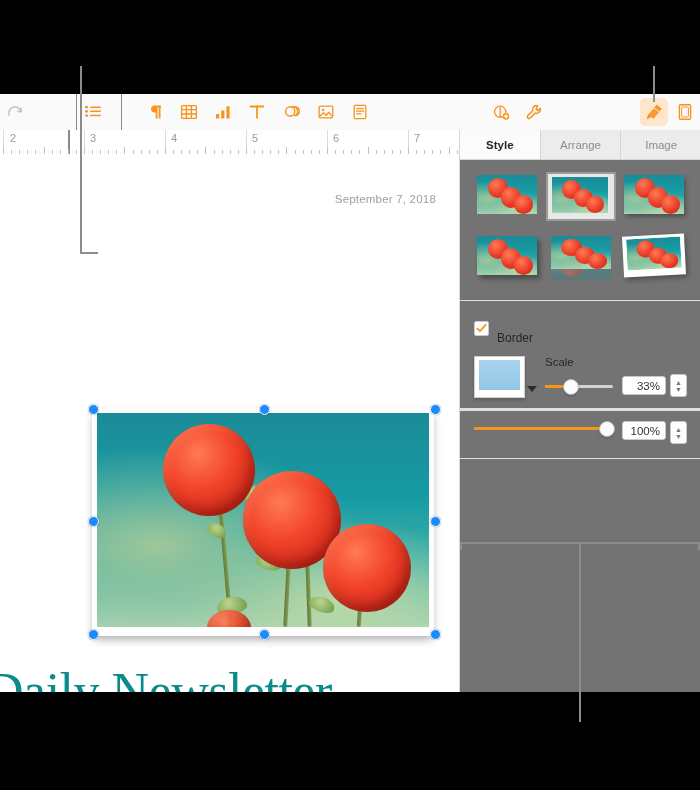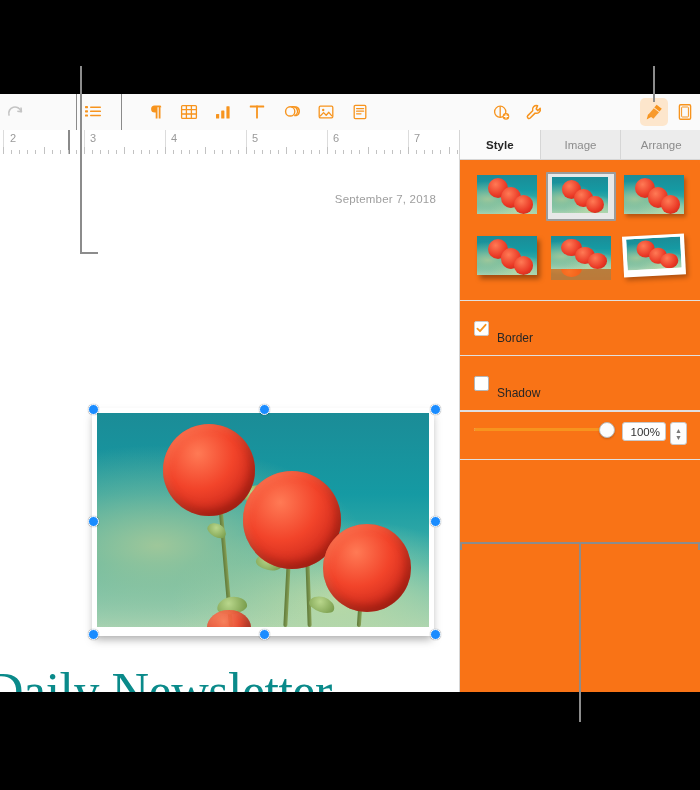--- a/index.html
+++ b/index.html
@@ -40,21 +40,21 @@
              box-shadow:0 5px 9px -2px rgba(0,0,0,.35);}
   .photo{position:absolute;left:5px;top:5px;right:5px;bottom:9px;overflow:hidden;}
   .handle{position:absolute;width:9px;height:9px;border-radius:50%;background:#1a8cff;
           border:1px solid #fff;box-shadow:0 0 1px rgba(0,0,0,.5);}
 
   
   .headline{position:absolute;left:-14px;top:508px;font-family:"Liberation Serif", serif;
             font-size:52px;color:#0a8a8a;letter-spacing:-.5px;white-space:nowrap;}
 
   
-  .panel{position:absolute;left:459px;top:36px;width:241px;height:562px;background:#f97316;
+  .panel{position:absolute;left:459px;top:36px;width:241px;height:562px;background:#737373;
          border-left:1px solid #d6d6d6;}
   .tabs{display:flex;height:29px;background:#ececec;border-bottom:1px solid #d6d6d6;}
   .tab{flex:1;display:flex;align-items:center;justify-content:center;font-size:11.5px;
        color:#8c8c8c;border-right:1px solid #d6d6d6;cursor:default;}
   .tab:last-child{border-right:none;}
   .tab.sel{background:#fbfbfb;color:#262626;font-weight:bold;}
 
   .styles{padding:12px 14px 10px 14px;}
   .style-row{display:flex;justify-content:space-between;margin-bottom:12px;}
   .style-cell{width:66px;height:45px;position:relative;cursor:default;}
@@ -342,22 +342,22 @@
       </div>
 
       <div class="headline">Daily Newsletter</div>
 
     </div>
 
     <div class="panel">
 
       <div class="tabs">
         <div class="tab sel">Style</div>
+        <div class="tab">Arrange</div>
         <div class="tab">Image</div>
-        <div class="tab">Arrange</div>
       </div>
 
       <div class="styles">
         <div class="style-row">
           <div class="style-cell">
             <div class="thumb">
                 <div class="ph mini" style="position: absolute; inset: 0px;">
                   <div style="position:absolute;left:18%;top:8%;width:34%;height:52%;border-radius:50%;background:radial-gradient(circle at 38% 32%,#ff7a55,#e93825 60%,#b8231a);"></div>
                   <div style="position:absolute;left:40%;top:32%;width:34%;height:52%;border-radius:50%;background:radial-gradient(circle at 38% 32%,#ff7a55,#e93825 60%,#b8231a);"></div>
                   <div style="position:absolute;left:62%;top:52%;width:32%;height:48%;border-radius:50%;background:radial-gradient(circle at 38% 32%,#ff7a55,#e93825 60%,#b8231a);"></div>
@@ -430,30 +430,46 @@
         <div class="row">
           <div class="cb on">
             <svg width="13" height="13" viewBox="0 0 13 13" style="position:absolute;left:0;top:0;">
               <path d="M2.4 6.6 L5 9.2 L10.6 2.8" fill="none" stroke="#f7941e" stroke-width="1.8" stroke-linecap="round" stroke-linejoin="round"></path>
             </svg>
           </div>
           <div class="cb-label">Border</div>
         </div>
 
 
+        <div style="display:flex;align-items:flex-start;margin-top:11px;position:relative;">
+          <div class="swatch">
+            <div class="swatch-in"></div>
+          </div>
+          <div class="swatch-tri"></div>
+
+          <div style="margin-left:20px;flex:1;">
+            <div class="slabel">Scale</div>
+            <div style="display:flex;align-items:center;margin-top:6px;">
+              <div class="slider" style="flex:1;margin-right:9px;">
+                <div class="track"></div>
+                <div class="track-fill" id="scale-fill" style="width: 24.82px;"></div>
+                <div class="knob" id="scale-knob" style="left: 17.82px;"></div>
+              </div>
+              <div class="numfield">33%</div>
+              <div class="stepper">
+                <div>▲</div>
+                  <div>▼</div>
+              </div>
+            </div>
+          </div>
+        </div>
       </div>
 
       <div class="sep"></div>
 
-      <div class="section">
-        <div class="row">
-          <div class="cb"></div>
-          <div class="cb-label">Shadow</div>
-        </div>
-      </div>
 
       <div class="sep"></div>
 
 
       <div class="sep"></div>
 
       <div class="section">
         <div style="display:flex;">
           <div class="slider" style="flex:1;margin-right:9px;">
             <div class="track"></div>

